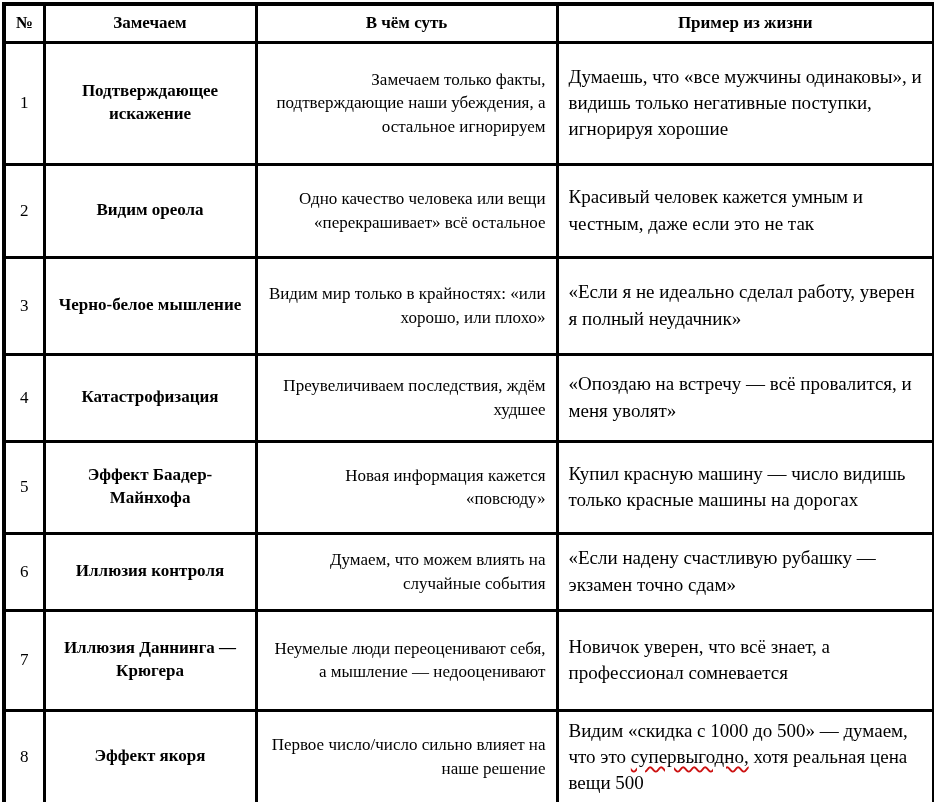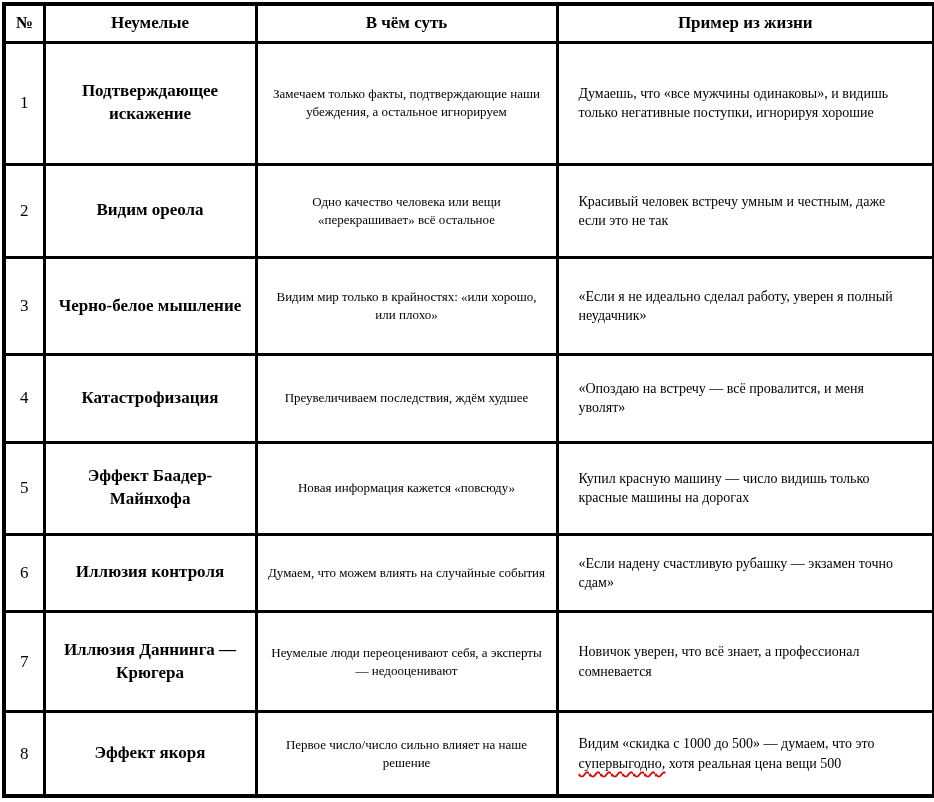--- a/index.html
+++ b/index.html
@@ -54,29 +54,29 @@
     padding: 2px;
   }
   td.cell-name {
     text-align: center;
     font-size: 17px;
     font-weight: bold;
     padding: 20px 10px;
     line-height: 1.35;
   }
   td.cell-essence {
-    text-align: center;
-    font-size: 13px;
+    text-align: right;
+    font-size: 17px;
     padding: 6px 10px;
     line-height: 1.38;
   }
   td.cell-example {
     text-align: left;
-    font-size: 14px;
-    padding: 6px 20px;
+    font-size: 19px;
+    padding: 6px 10px;
     line-height: 1.38;
   }
   tr.r0 { height: 122px; }
   tr.r1 { height: 93px; }
   tr.r2 { height: 97px; }
   tr.r3 { height: 87px; }
   tr.r4 { height: 92px; }
   tr.r5 { height: 77px; }
   tr.r6 { height: 100px; }
   tr.r7 { height: 84px; }
@@ -97,37 +97,37 @@
   <table class="bias-table">
     <colgroup>
       <col class="c-num">
       <col class="c-name">
       <col class="c-essence">
       <col class="c-example">
     </colgroup>
     <thead>
       <tr class="head-row">
         <th class="head-cell">№</th>
-        <th class="head-cell">Неумелые</th>
+        <th class="head-cell">Замечаем</th>
         <th class="head-cell">В чём суть</th>
         <th class="head-cell">Пример из жизни</th>
       </tr>
     </thead>
     <tbody>
       <tr class="r0">
         <td class="cell-num">1</td>
         <td class="cell-name">Подтверждающее искажение</td>
         <td class="cell-essence">Замечаем только факты, подтверждающие наши убеждения, а остальное игнорируем</td>
         <td class="cell-example">Думаешь, что «все мужчины одинаковы», и видишь только негативные поступки, игнорируя хорошие</td>
       </tr>
       <tr class="r1">
         <td class="cell-num">2</td>
         <td class="cell-name">Видим ореола</td>
         <td class="cell-essence">Одно качество человека или вещи «перекрашивает» всё остальное</td>
-        <td class="cell-example">Красивый человек встречу умным и честным, даже если это не так</td>
+        <td class="cell-example">Красивый человек кажется умным и честным, даже если это не так</td>
       </tr>
       <tr class="r2">
         <td class="cell-num">3</td>
         <td class="cell-name">Черно-белое мышление</td>
         <td class="cell-essence">Видим мир только в крайностях: «или хорошо, или плохо»</td>
         <td class="cell-example">«Если я не идеально сделал работу, уверен я полный неудачник»</td>
       </tr>
       <tr class="r3">
         <td class="cell-num">4</td>
         <td class="cell-name">Катастрофизация</td>
@@ -142,21 +142,21 @@
       </tr>
       <tr class="r5">
         <td class="cell-num">6</td>
         <td class="cell-name">Иллюзия контроля</td>
         <td class="cell-essence">Думаем, что можем влиять на случайные события</td>
         <td class="cell-example">«Если надену счастливую рубашку — экзамен точно сдам»</td>
       </tr>
       <tr class="r6">
         <td class="cell-num">7</td>
         <td class="cell-name">Иллюзия Даннинга — Крюгера</td>
-        <td class="cell-essence">Неумелые люди переоценивают себя, а эксперты — недооценивают</td>
+        <td class="cell-essence">Неумелые люди переоценивают себя, а мышление — недооценивают</td>
         <td class="cell-example">Новичок уверен, что всё знает, а профессионал сомневается</td>
       </tr>
       <tr class="r7">
         <td class="cell-num">8</td>
         <td class="cell-name">Эффект якоря</td>
         <td class="cell-essence">Первое число/число сильно влияет на наше решение</td>
         <td class="cell-example"><span>Видим «скидка с 1000 до 500» — думаем, что это </span><span class="squiggle">супервыгодно,</span><span> хотя реальная цена вещи 500</span></td>
       </tr>
     </tbody>
   </table>

